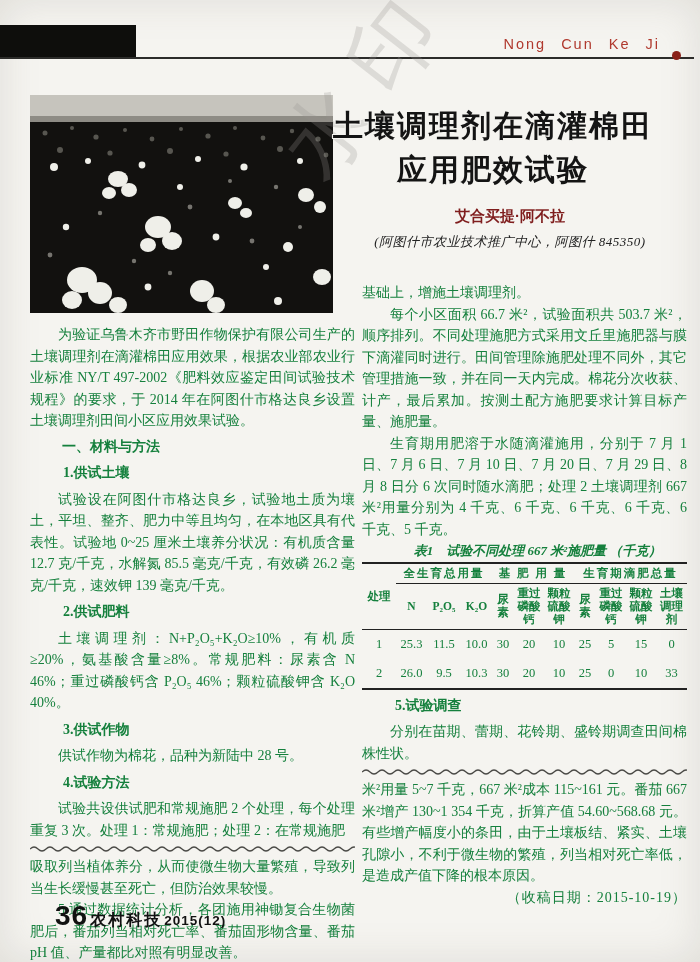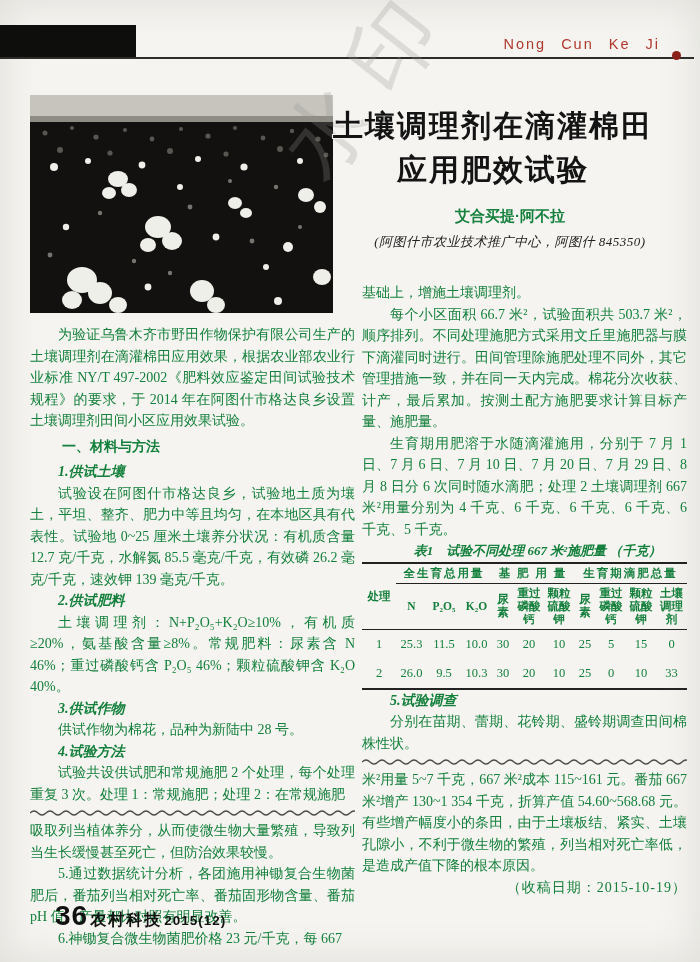--- a/index.html
+++ b/index.html
@@ -14,34 +14,34 @@
   .header-rule{position:absolute;left:0;top:57px;width:694px;height:2px;background:#2c2c2a;}
   .header-dot{position:absolute;left:672px;top:51px;width:9px;height:9px;border-radius:50%;background:#8a2018;}
   
   .photo{position:absolute;left:30px;top:95px;width:303px;height:218px;}
   
   .title{position:absolute;left:293px;top:104px;width:400px;text-align:center;
         font-family:"Liberation Sans",sans-serif;font-weight:bold;font-size:30px;
         line-height:44px;color:#141414;letter-spacing:2px;
         text-shadow:0 0 2px #f5f4f0,1px 1px 0 #f5f4f0,-1px -1px 0 #f5f4f0,1px -1px 0 #f5f4f0,-1px 1px 0 #f5f4f0;}
   .author{position:absolute;left:330px;top:207px;width:360px;text-align:center;
-        font-family:"Liberation Sans",sans-serif;font-weight:bold;font-size:15px;color:#15803d;}
+        font-family:"Liberation Sans",sans-serif;font-weight:bold;font-size:15px;color:#7f1d1d;}
   .affiliation{position:absolute;left:330px;top:233px;width:360px;text-align:center;
         font-style:italic;font-size:13px;color:#222;letter-spacing:.5px;}
   
   .watermark{position:absolute;left:255px;top:130px;width:260px;font-size:86px;color:rgba(150,148,142,.26);
         transform:rotate(-52deg);transform-origin:left top;pointer-events:none;letter-spacing:22px;}
   
   .col{position:absolute;width:325px;font-size:14px;line-height:21.5px;color:#15803d;text-align:justify;}
   #left-col{left:30px;top:324px;}
   #right-col{left:362px;top:282px;}
   .col p{margin:0;text-indent:2em;}
   .col p.noindent{text-indent:0;}
   .col .sec-head{font-family:"Liberation Sans",sans-serif;font-weight:bold;text-indent:2em;margin:4px;}
-  .col .sub-head{font-style:italic;font-weight:bold;text-indent:2em;margin:0;}
+  .col .sub-head{font-weight:bold;text-indent:2em;margin:5px;}
   .wavy{display:block;margin:4px 0 3px 0;}
   .received{text-align:right;text-indent:0;margin:0;letter-spacing:1px;}
   
   .tbl-caption{font-style:italic;font-weight:bold;text-align:center;font-size:13px;margin:2px 0 3px 0;text-indent:0;}
   table.data{width:325px;border-collapse:collapse;table-layout:fixed;
         border-top:2px solid #222;border-bottom:2px solid #222;font-size:11.5px;line-height:13px;}
   table.data th{font-weight:bold;font-family:"Liberation Serif",serif;white-space:pre-line;
         padding:3px 0;text-align:center;vertical-align:middle;}
   table.data thead tr.grp th.grp-lbl{border-bottom:1px solid #222;letter-spacing:2px;}
   table.data thead tr.sub th{border-bottom:1.5px solid #222;}

